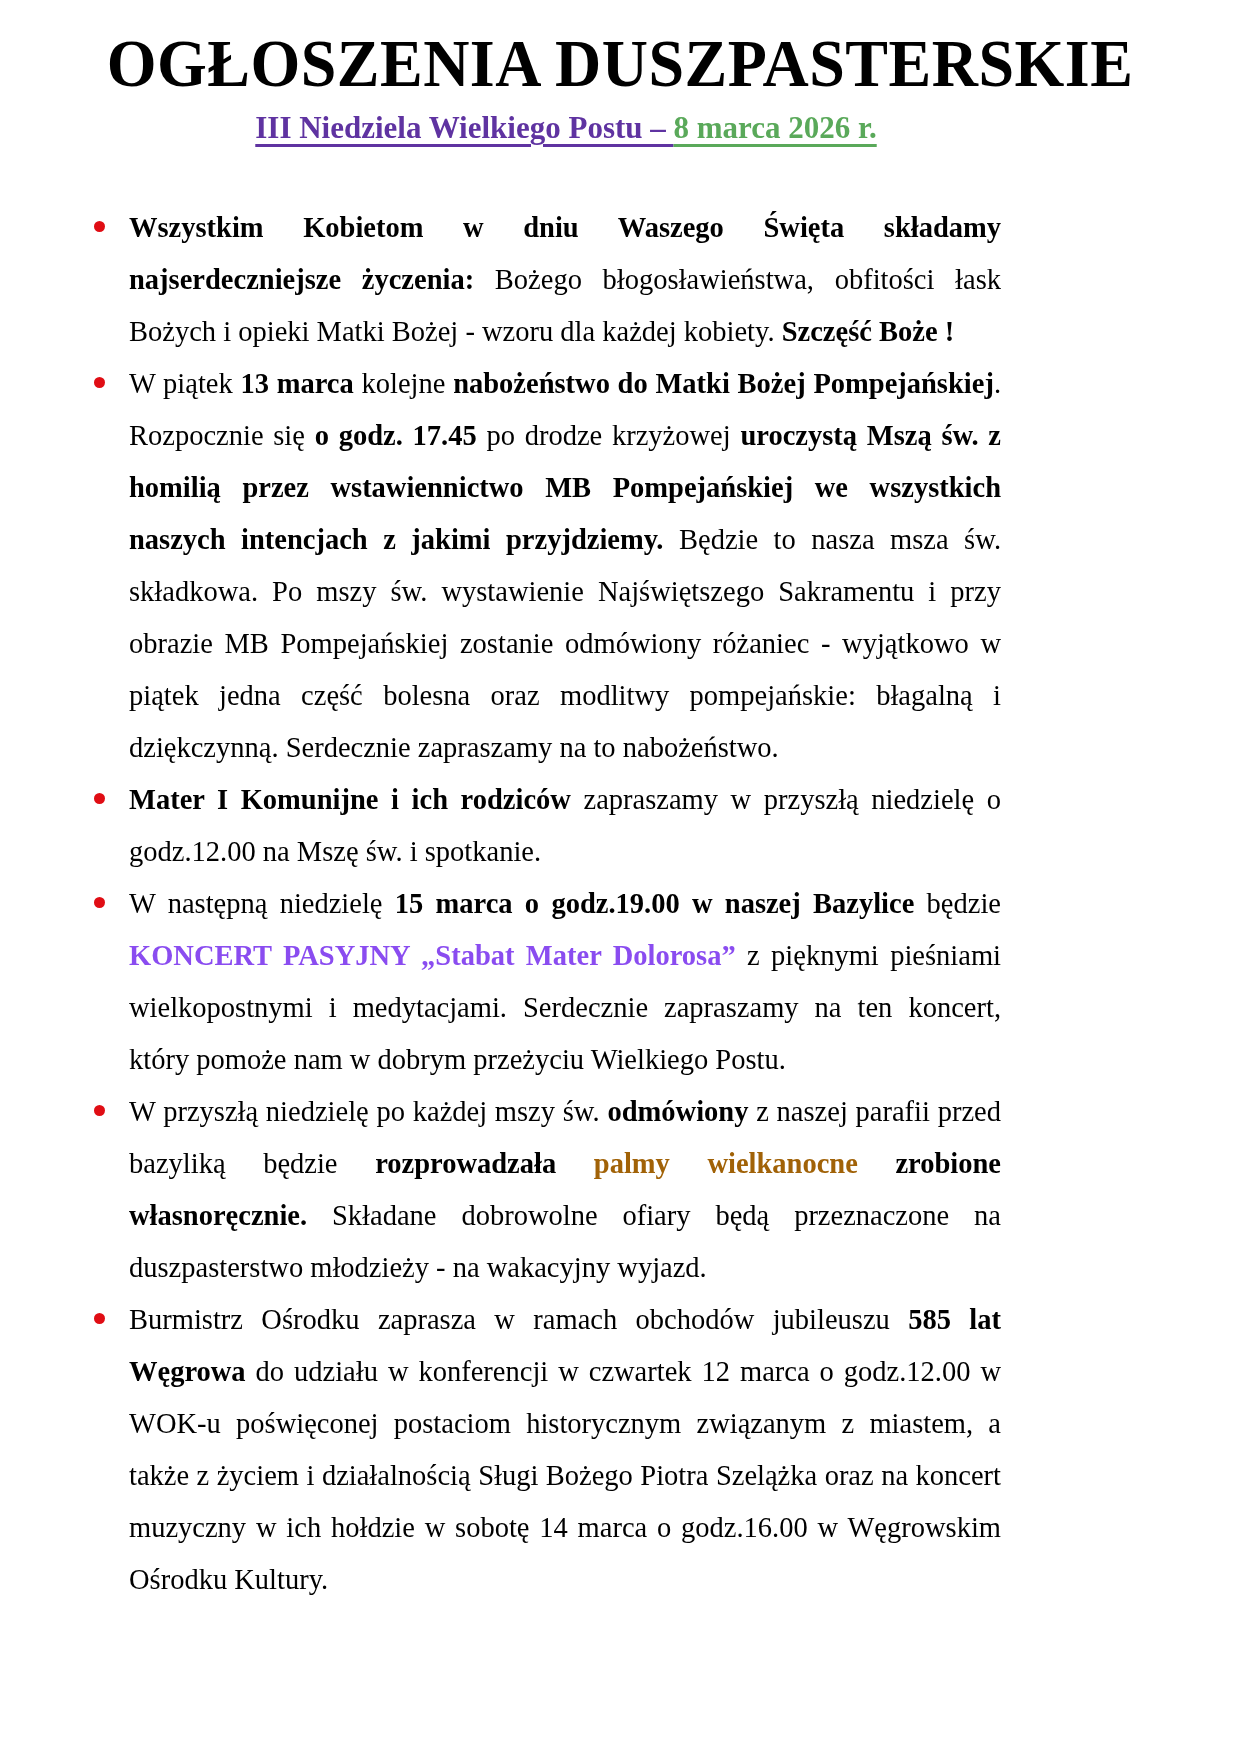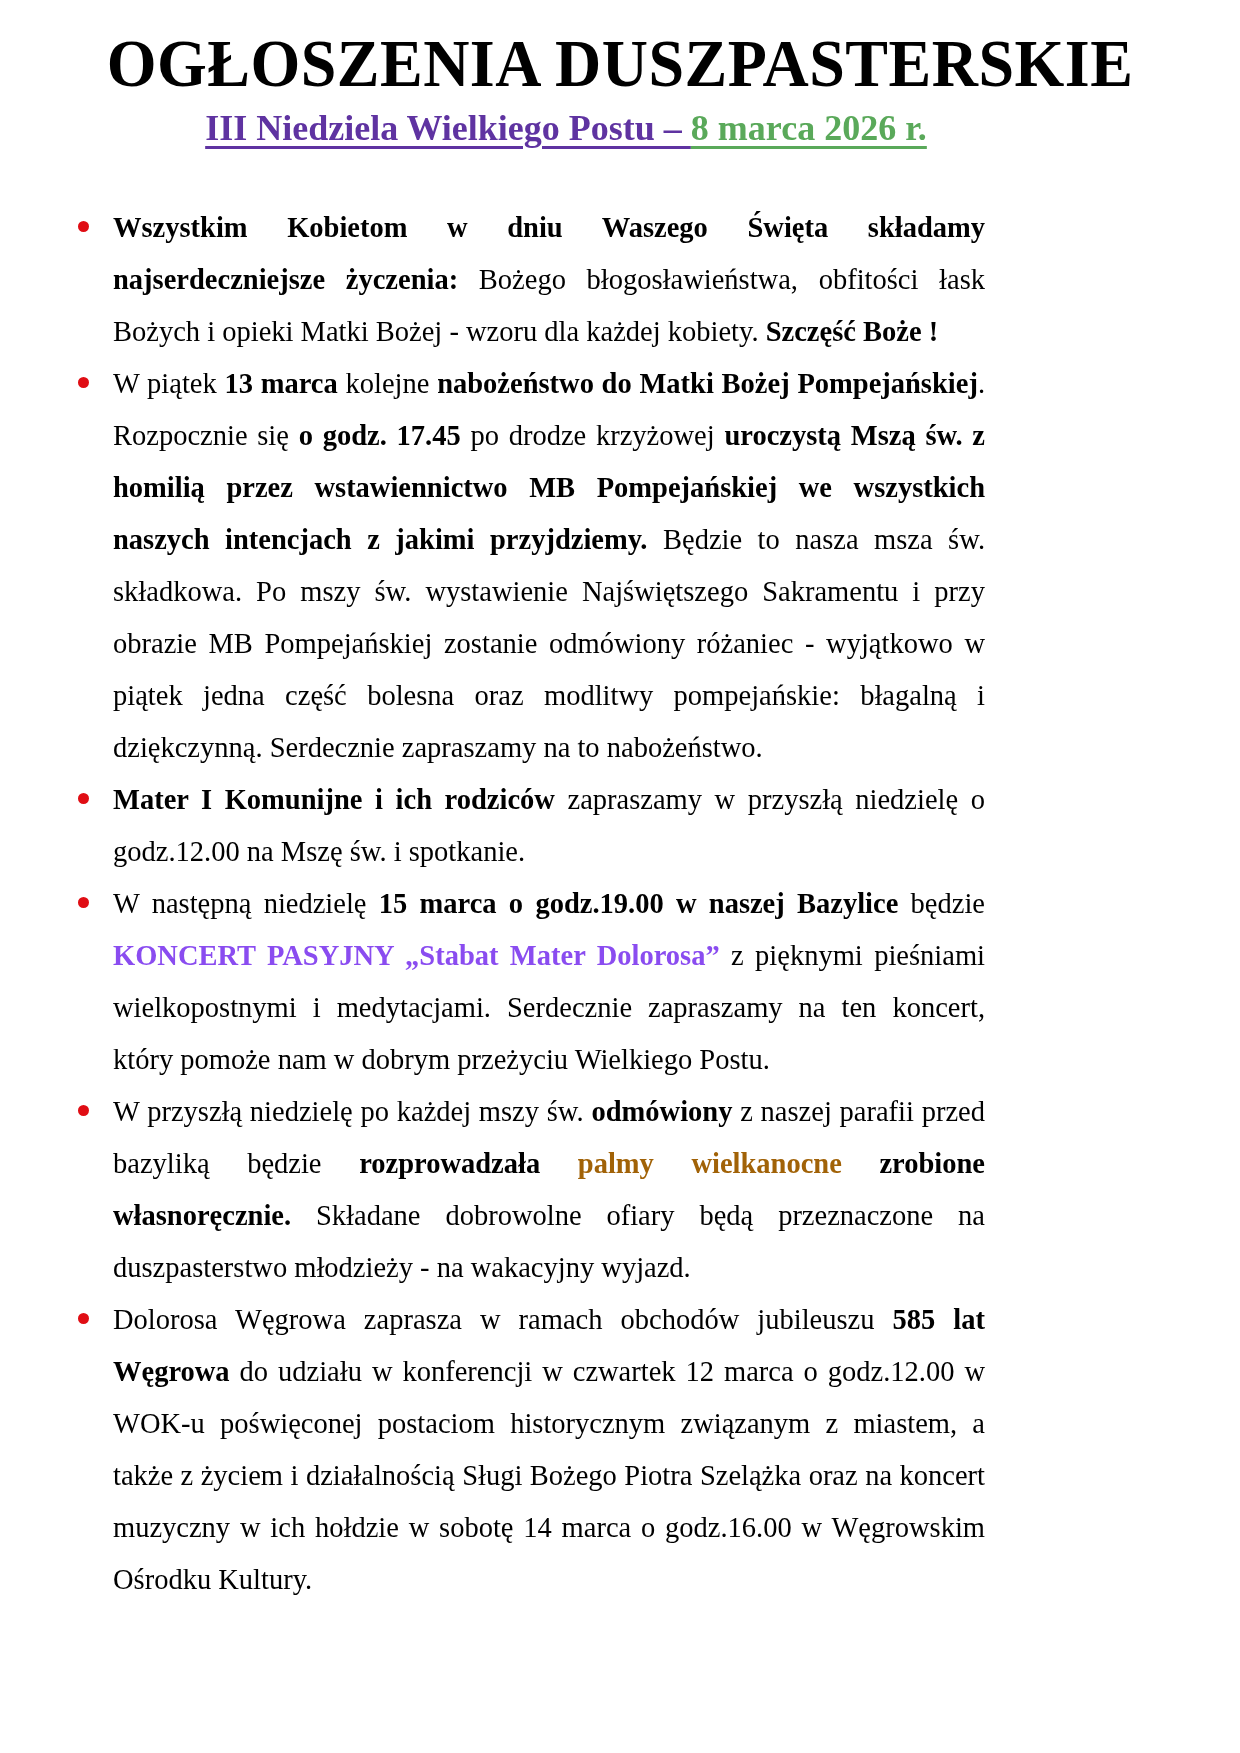--- a/index.html
+++ b/index.html
@@ -2,24 +2,24 @@
 <html><head>
 <meta charset="utf-8">
 <style>
   html, body { margin: 0; padding: 0; background: #ffffff; }
   body { width: 1240px; height: 1753px; overflow: hidden; position: relative;
          font-family: "Liberation Serif", "DejaVu Serif", serif; color: #000; }
   .title { position: absolute; left: 0; width: 1240px; top: 28px; text-align: center;
            font-size: 64px; font-weight: bold; line-height: 72px; letter-spacing: 0.5px;
            transform: scaleY(1.05); }
   .subtitle { position: absolute; left: 0; width: 1132px; top: 100px; text-align: center;
-              font-size: 36px; font-weight: bold; line-height: 56px; }
+              font-size: 31px; font-weight: bold; line-height: 56px; }
   .subtitle .part-a { color: #5f33a1; text-decoration: underline; text-decoration-thickness: 3px; text-underline-offset: 6px; }
   .subtitle .part-b { color: #5aa95a; text-decoration: underline; text-decoration-thickness: 3px; text-underline-offset: 6px; }
-  .list { position: absolute; left: 0; top: 202px; width: 1013px; margin: 0; padding: 0; list-style: none; }
+  .list { position: absolute; left: 16px; top: 202px; width: 1013px; margin: 0; padding: 0; list-style: none; }
   .item { position: relative; margin: 0 28px 0 113px; padding: 0;
           font-size: 28.5px; line-height: 52px; text-align: justify; }
   .bullet { position: absolute; left: -35px; top: 19px; width: 11px; height: 11px; border-radius: 50%; background: #e00d14; }
   b { font-weight: bold; }
   .blue { color: #000000; font-weight: bold; }
   .violet { color: #8a4cf0; font-weight: bold; }
   .brown { color: #a16207; font-weight: bold; }
 </style>
 </head>
 <body>
@@ -52,16 +52,16 @@
     <span>W następną niedzielę </span><b>15 marca o godz.19.00 w naszej Bazylice</b><span> będzie </span><span class="violet">KONCERT PASYJNY „Stabat Mater Dolorosa”</span><span> z pięknymi pieśniami wielkopostnymi i medytacjami. Serdecznie zapraszamy na ten koncert, który pomoże nam w dobrym przeżyciu Wielkiego Postu.</span>
   </li>
 
   <li class="item">
     <span class="bullet"></span>
     <span>W przyszłą niedzielę po każdej mszy św. </span><b>odmówiony</b><span> z naszej parafii przed bazyliką będzie </span><b>rozprowadzała </b><span class="brown">palmy wielkanocne</span><b> zrobione własnoręcznie.</b><span> Składane dobrowolne ofiary będą przeznaczone na duszpasterstwo młodzieży - na wakacyjny wyjazd.</span>
   </li>
 
   <li class="item">
     <span class="bullet"></span>
-    <span>Dolorosa Węgrowa zaprasza w ramach obchodów jubileuszu </span><b>585 lat Węgrowa</b><span> do udziału w konferencji w czwartek 12 marca o godz.12.00 w WOK-u poświęconej postaciom historycznym związanym z miastem, a także z życiem i działalnością Sługi Bożego Piotra Szelążka oraz na koncert muzyczny w ich hołdzie w sobotę 14 marca o godz.16.00 w Węgrowskim Ośrodku Kultury.</span>
+    <span>Burmistrz Ośrodku zaprasza w ramach obchodów jubileuszu </span><b>585 lat Węgrowa</b><span> do udziału w konferencji w czwartek 12 marca o godz.12.00 w WOK-u poświęconej postaciom historycznym związanym z miastem, a także z życiem i działalnością Sługi Bożego Piotra Szelążka oraz na koncert muzyczny w ich hołdzie w sobotę 14 marca o godz.16.00 w Węgrowskim Ośrodku Kultury.</span>
   </li>
 
 </ul>
 
 </body></html>

